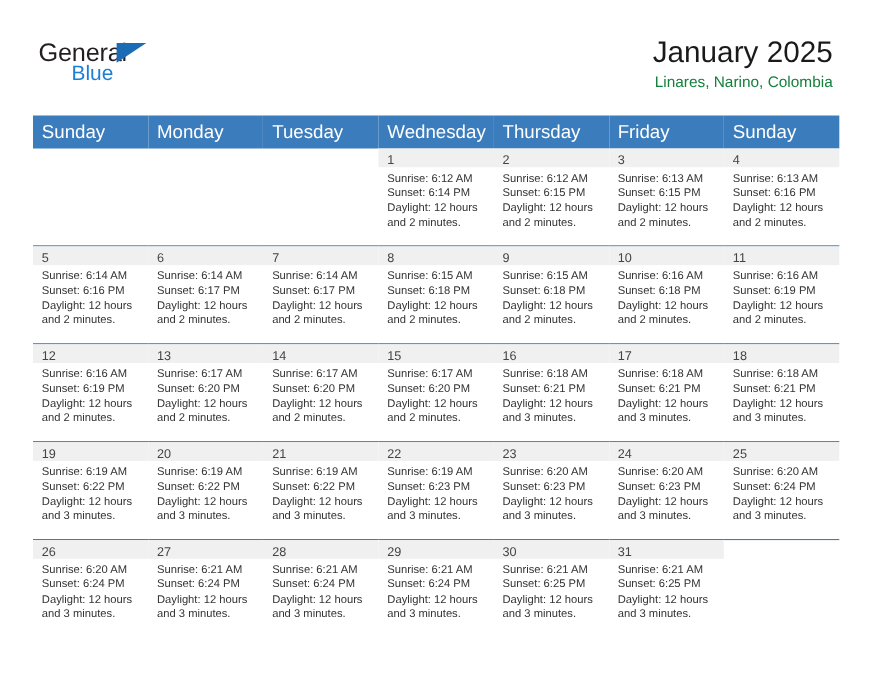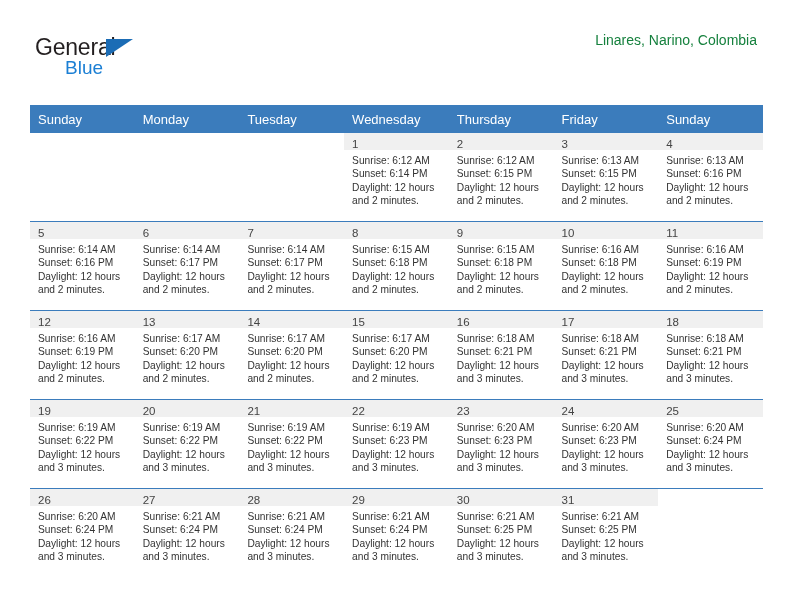--- a/index.html
+++ b/index.html
@@ -96,21 +96,21 @@
     width: 733px;
   }
   table.cal {
     width: 733px;
     border-collapse: collapse;
     table-layout: fixed;
   }
   table.cal th {
     background: #3b7cbc;
     color: #ffffff;
-    font-size: 13px;
+    font-size: 17px;
     font-weight: 400;
     text-align: left;
     padding: 5px 0 5px 8px;
     height: 18px;
     border: none;
   }
   table.cal td {
     vertical-align: top;
     padding: 0;
     border: none;
@@ -156,20 +156,21 @@
 
   <div class="header">
 
     <div class="brand">
       <span class="brand-general">General</span>
       <span class="brand-triangle"></span>
       <span class="brand-blue">Blue</span>
     </div>
 
     <div class="title-block">
+      <div class="cal-title">January 2025</div>
       <div class="cal-subtitle">Linares, Narino, Colombia</div>
     </div>
 
   </div>
 
   <div class="cal-wrap">
     <table class="cal">
       <thead>
         <tr>
           <th>Sunday</th>

